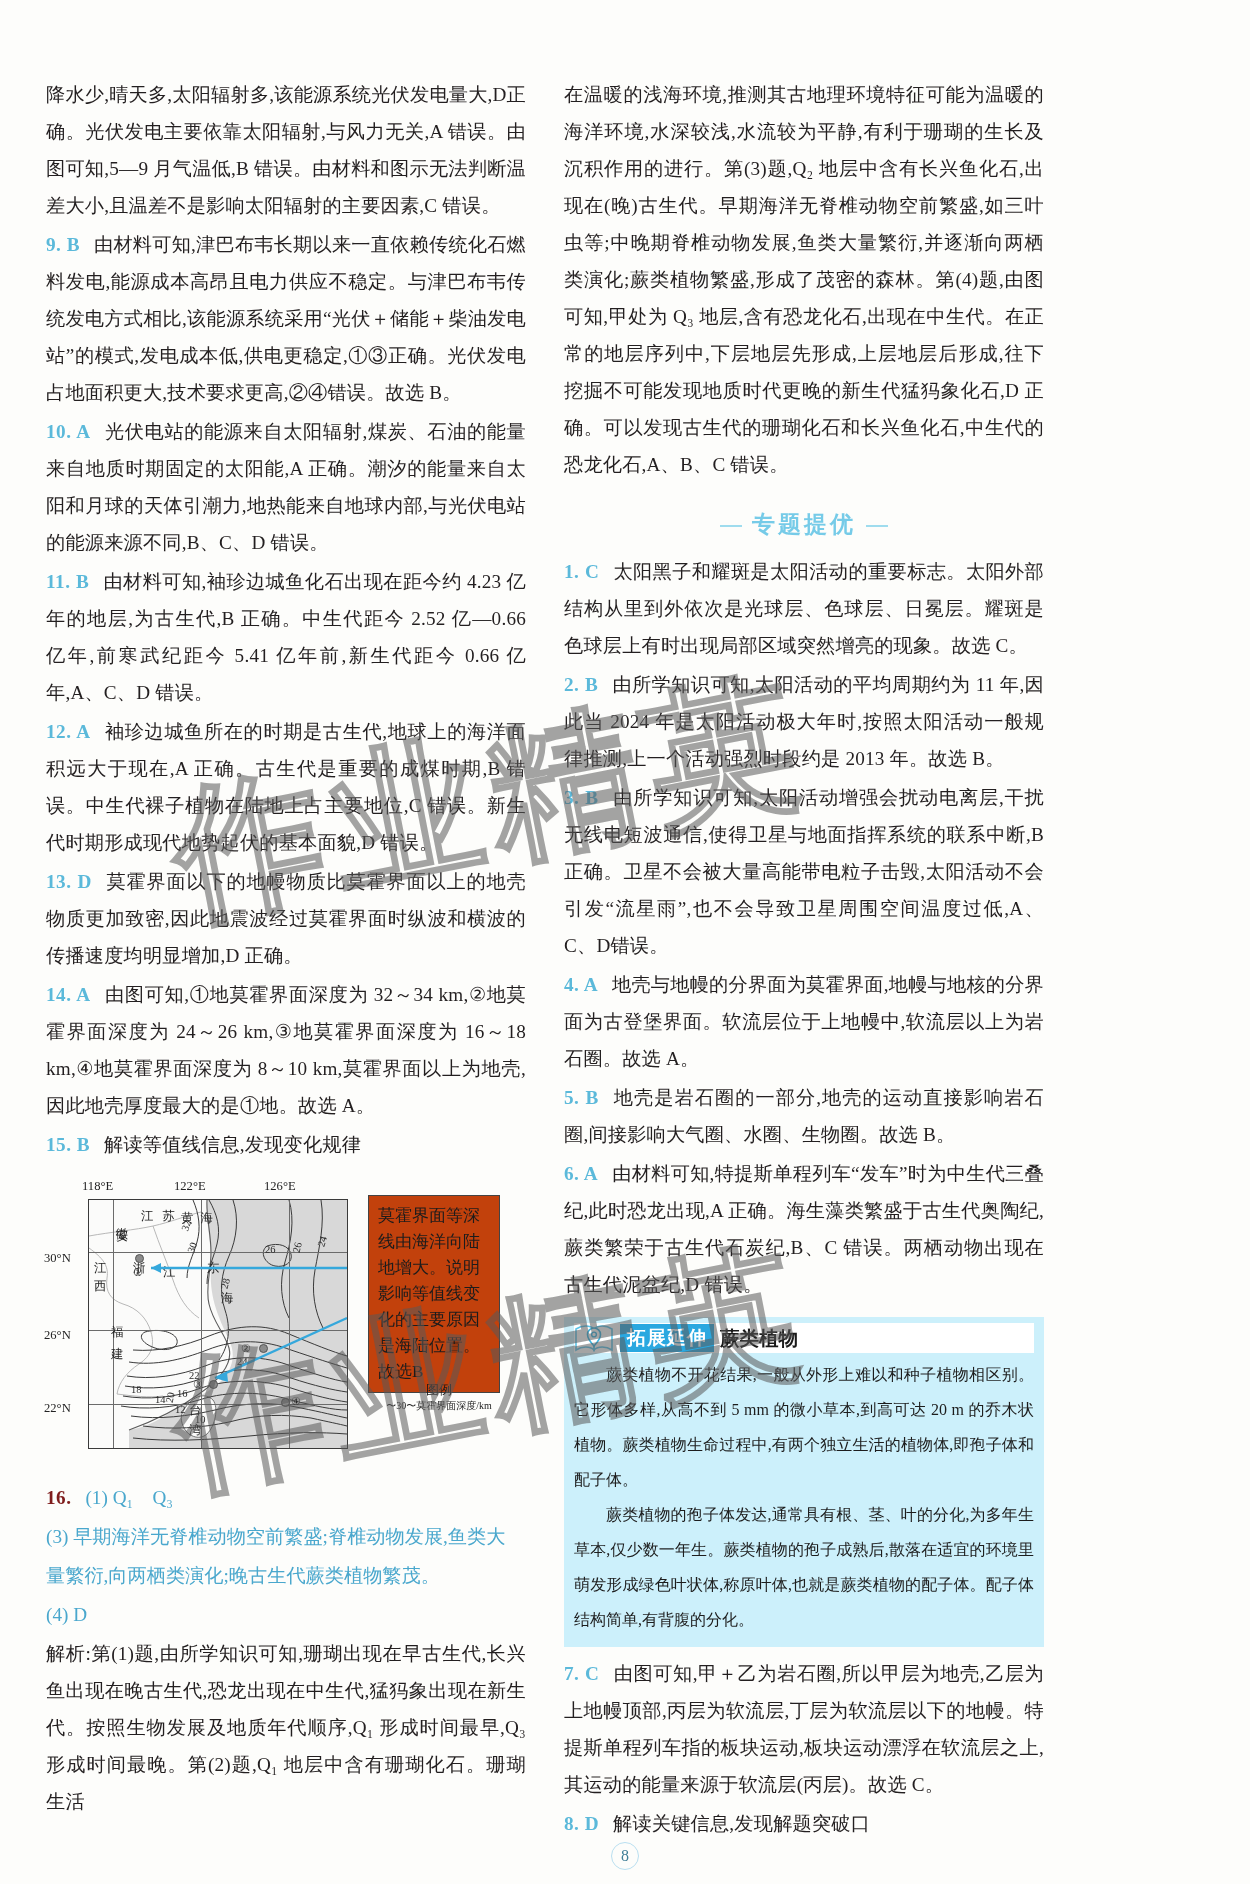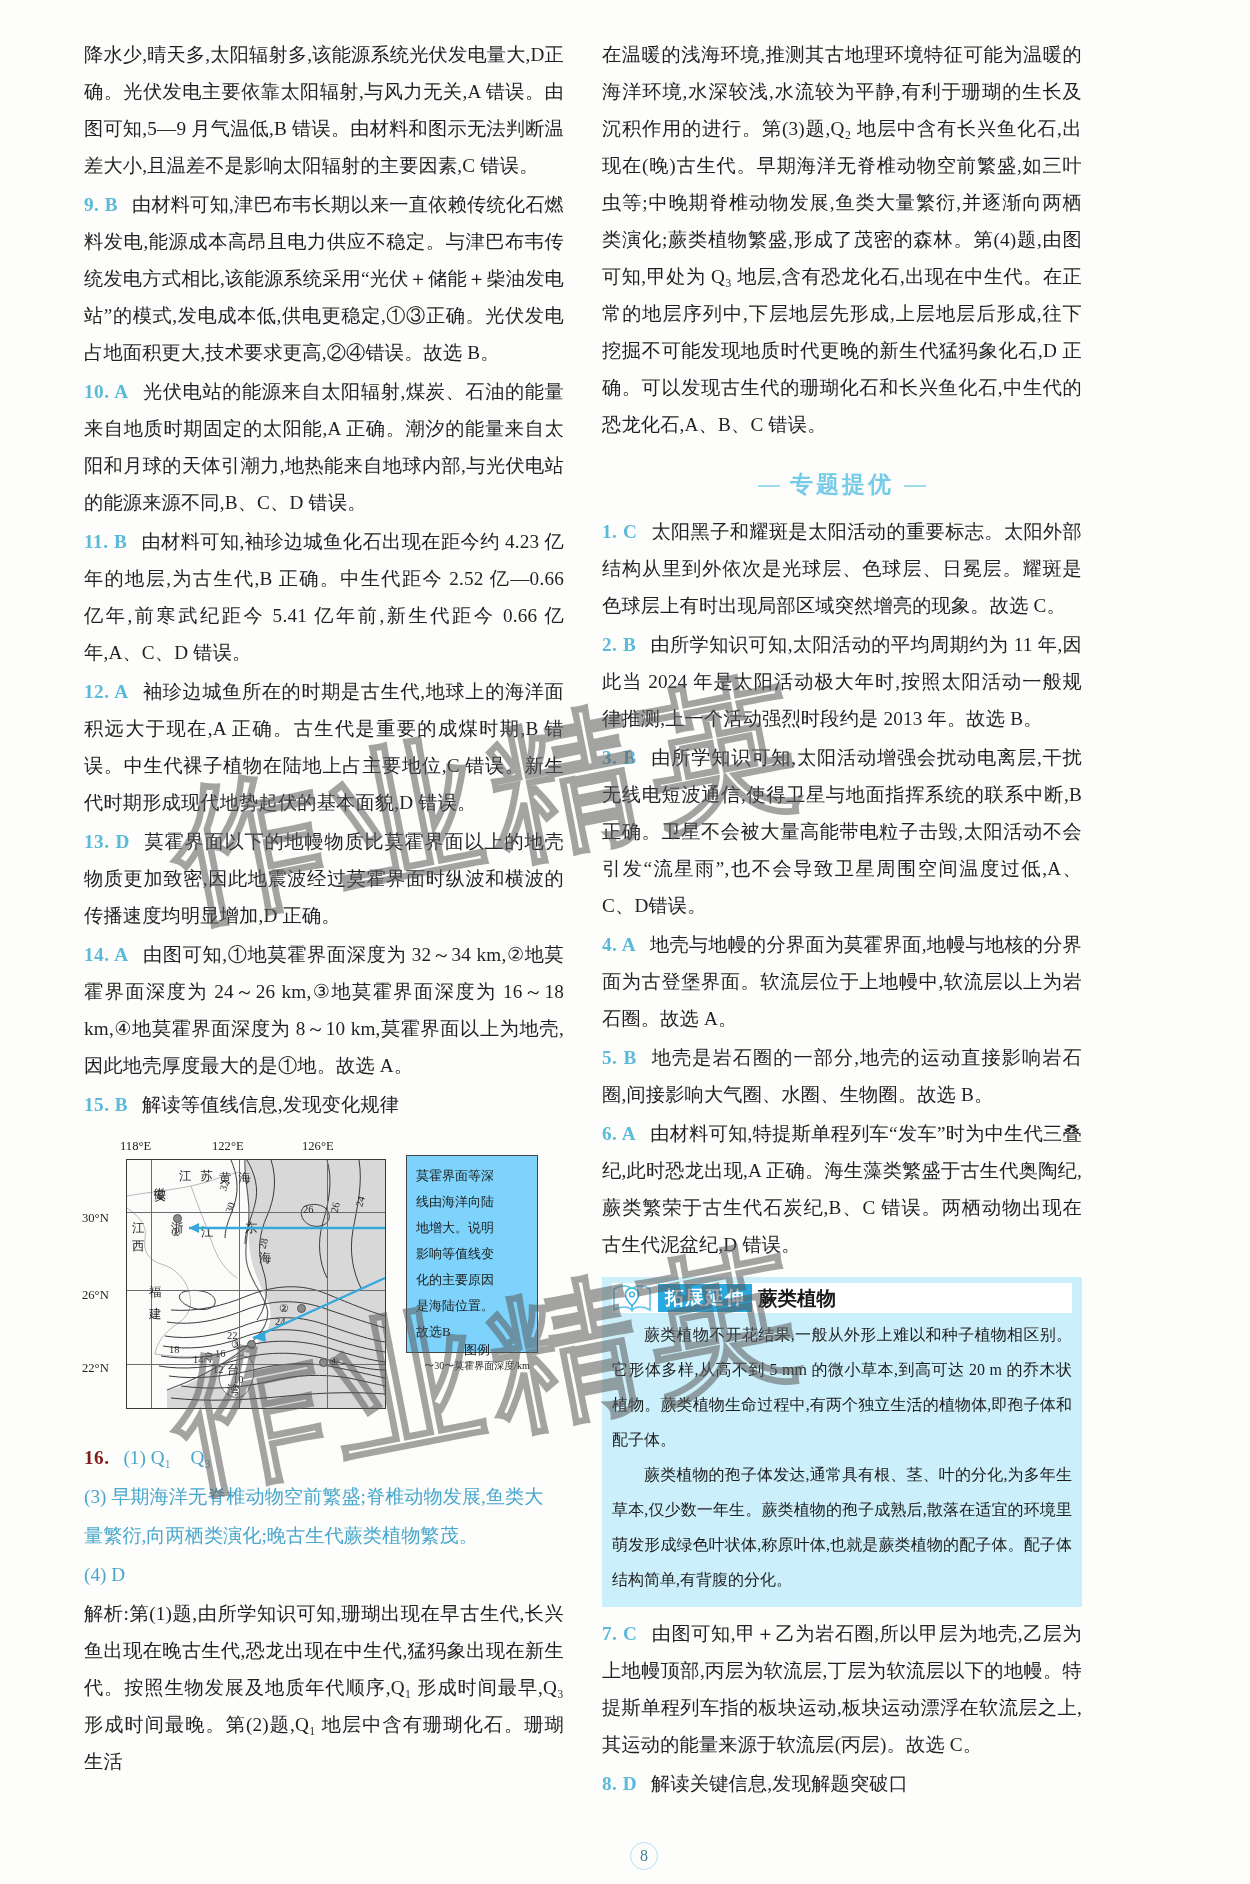--- a/index.html
+++ b/index.html
@@ -5,23 +5,22 @@
   html,body{margin:0;padding:0;}
   body{
     width:1250px;height:1884px;
     background:#fdfdfb;
     font-family:"Liberation Serif","DejaVu Serif",serif;
     position:relative;
     overflow:hidden;
   }
   .page{
     position:absolute;inset:0;
-    padding:36px 46px 30px 46px;
+    padding:76px 46px 30px 46px;
     box-sizing:border-box;
-    margin-left:38px;
   }
   .columns{
     display:flex;
     gap:0px;
     height:100%;
   }
   .col{
     width:480px;
     position:relative;
   }
@@ -132,24 +131,24 @@
   }
   .ctrval{
     position:absolute;
     font-size:10.5px;color:#2a2a2a;
   }
   .callout{
     position:absolute;
     left:322px;top:22px;
     width:132px;
     border:1.6px solid #444;
-    background:#7dd3fc;
+    background:#c2410c;
     padding:7px 9px;
     box-sizing:border-box;
-    font-size:13px;
+    font-size:17px;
     line-height:26px;
     color:#1c1c1c;
   }
   .legend{
     position:absolute;
     left:318px;top:208px;
     font-size:13px;
     color:#1c1c1c;
     text-align:center;
     width:150px;

